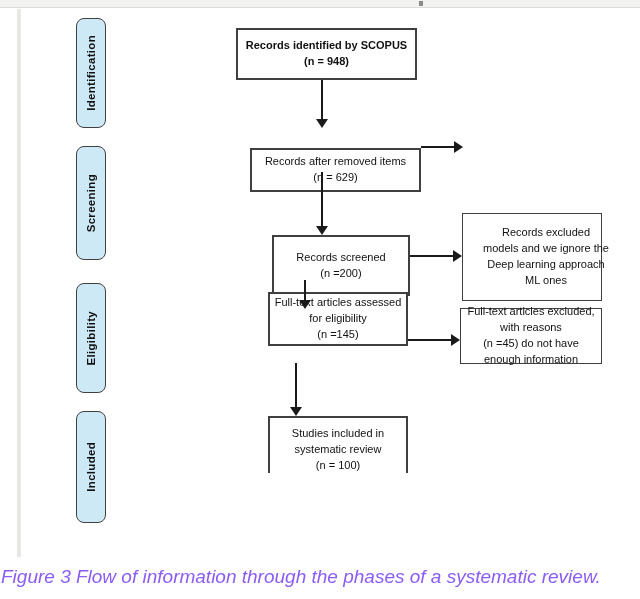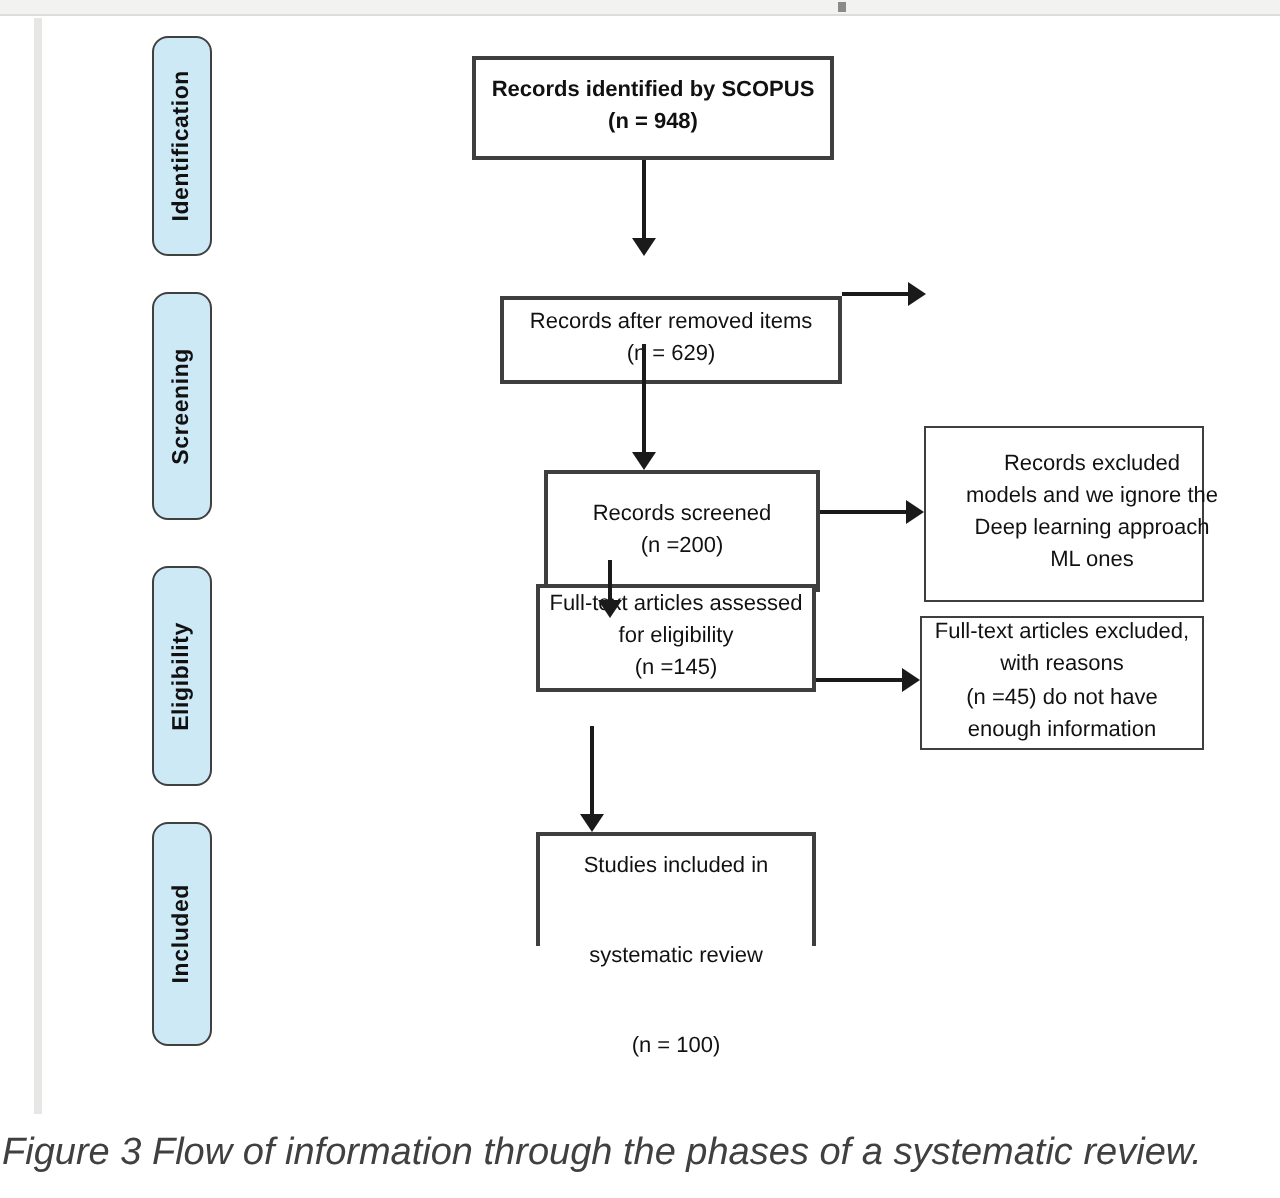--- a/index.html
+++ b/index.html
@@ -55,44 +55,44 @@
     align-items: center; justify-content: center;
     text-align: center;
     font-size: 11px; line-height: 1.45; color: #111;
   }
   .fbox span { display: block; white-space: nowrap; }
   .b1 { left: 236px; top: 28px;  width: 181px; height: 52px; font-weight: bold; }
   .b2 { left: 250px; top: 128px; width: 171px; height: 44px; margin-top: 20px; }
   .b3 { left: 272px; top: 235px; width: 138px; height: 61px; }
   .b4 { left: 268px; top: 292px; width: 140px; height: 54px; }
   .b5 { left: 268px; top: 416px; width: 140px; height: 57px;
-        border-bottom: none; justify-content: flex-start; padding-top: 8px; gap: 29px; }
+        border-bottom: none; justify-content: flex-start; padding-top: 8px; }
   .r1 { left: 463px; top: 123px; width: 137px; height: 70px; border-width: 1.5px; }
   .r2 { left: 462px; top: 213px; width: 140px; height: 88px; border-width: 1.5px; padding-left: 28px; }
-  .r3 { left: 460px; top: 308px; width: 142px; height: 67px; border-width: 1.5px; justify-content: space-between; }
+  .r3 { left: 460px; top: 308px; width: 142px; height: 56px; border-width: 1.5px; }
   
   .aline { position: absolute; background: #1a1a1a; }
   .ahead-down {
     position: absolute; width: 0; height: 0;
     border-left: 6px solid transparent;
     border-right: 6px solid transparent;
     border-top: 9px solid #1a1a1a;
   }
   .ahead-right {
     position: absolute; width: 0; height: 0;
     border-top: 6px solid transparent;
     border-bottom: 6px solid transparent;
     border-left: 9px solid #1a1a1a;
   }
   
   .caption {
     position: absolute; left: 1px; top: 566px; width: 638px;
     font-style: italic;
     font-size: 19px;
-    color: #404040;
+    color: #8b5cf6;
     white-space: nowrap;
   }
 </style>
 </head>
 <body>
 
 <div id="page">
 
   <div class="top-band"></div>
   <div class="top-mark"></div>

